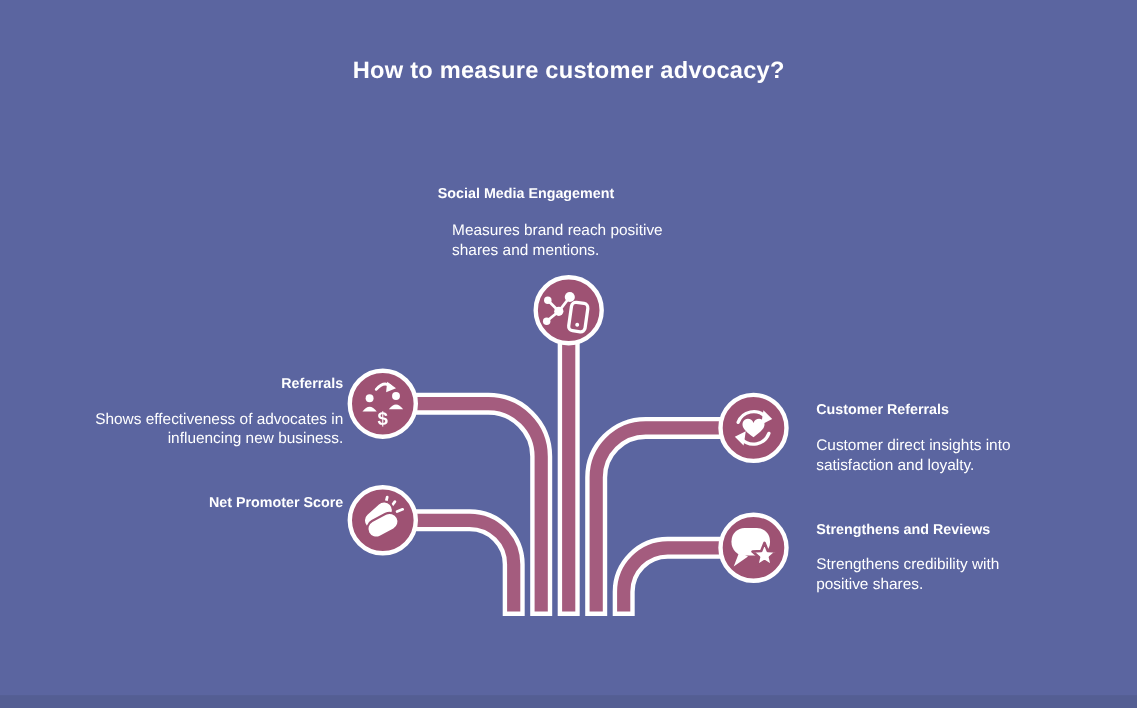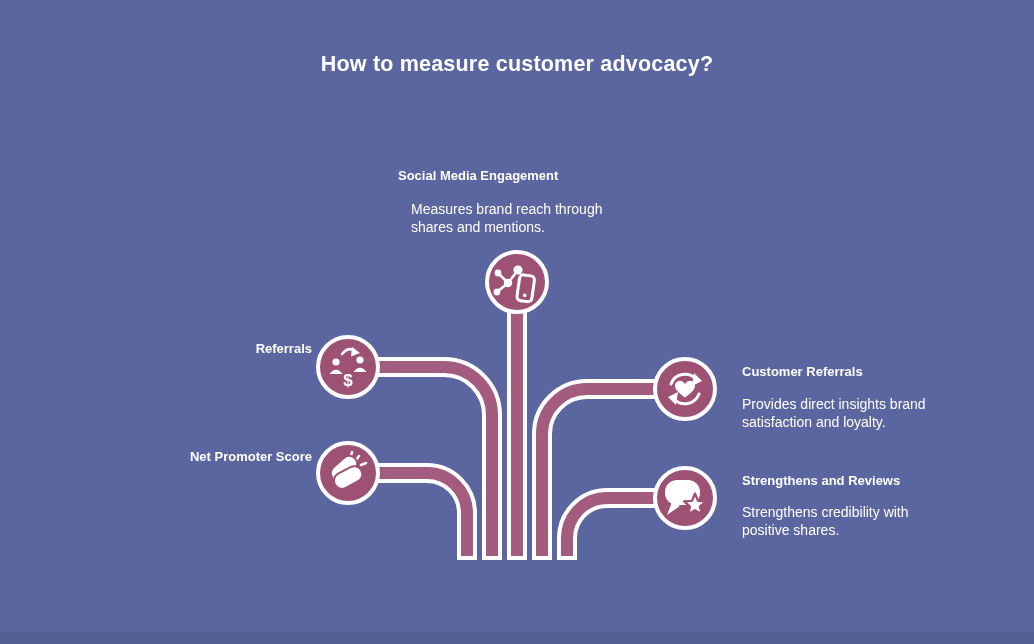--- a/index.html
+++ b/index.html
@@ -119,26 +119,27 @@
     <g transform="translate(685,498)">
       <rect class="icon-fill" x="-20" y="-18" width="35" height="25" rx="12"></rect>
       <path class="icon-fill" d="M -13 4 L -18 17 L -5 8 Z"></path>
       <g transform="translate(10,7) scale(1.15)">
         <polygon class="icon-on-node" stroke-linejoin="round" stroke-width="2.2" points="0,-10 2.6,-3.6 9.5,-3.1 4.3,1.4 5.9,8.1 0,4.5 -5.9,8.1 -4.3,1.4 -9.5,-3.1 -2.6,-3.6"></polygon>
       </g>
     </g>
   </svg>
 
   <div class="node-label" style="left:398px;top:165px;">Social Media Engagement</div>
-  <div class="node-desc" style="left:411px;top:200px;width:215px;">Measures brand reach through shares and mentions.</div>
+  <div class="node-desc" style="left:411px;top:200px;width:215px;">Measures brand reach positive shares and mentions.</div>
 
   <div class="node-label align-right" style="right:742px;top:338px;width:300px;">Referrals</div>
+  <div class="node-desc align-right" style="right:742px;top:371px;width:245px;">Shows effectiveness of advocates in influencing new business.</div>
 
   <div class="node-label align-right" style="right:742px;top:446px;width:300px;">Net Promoter Score</div>
 
   <div class="node-label" style="left:742px;top:361px;">Customer Referrals</div>
-  <div class="node-desc" style="left:742px;top:395px;width:200px;">Provides direct insights brand satisfaction and loyalty.</div>
+  <div class="node-desc" style="left:742px;top:395px;width:200px;">Customer direct insights into satisfaction and loyalty.</div>
 
   <div class="node-label" style="left:742px;top:470px;">Strengthens and Reviews</div>
   <div class="node-desc" style="left:742px;top:503px;width:200px;">Strengthens credibility with positive shares.</div>
 
   <div class="bottom-strip"></div>
 </div>
 
 </body></html>

